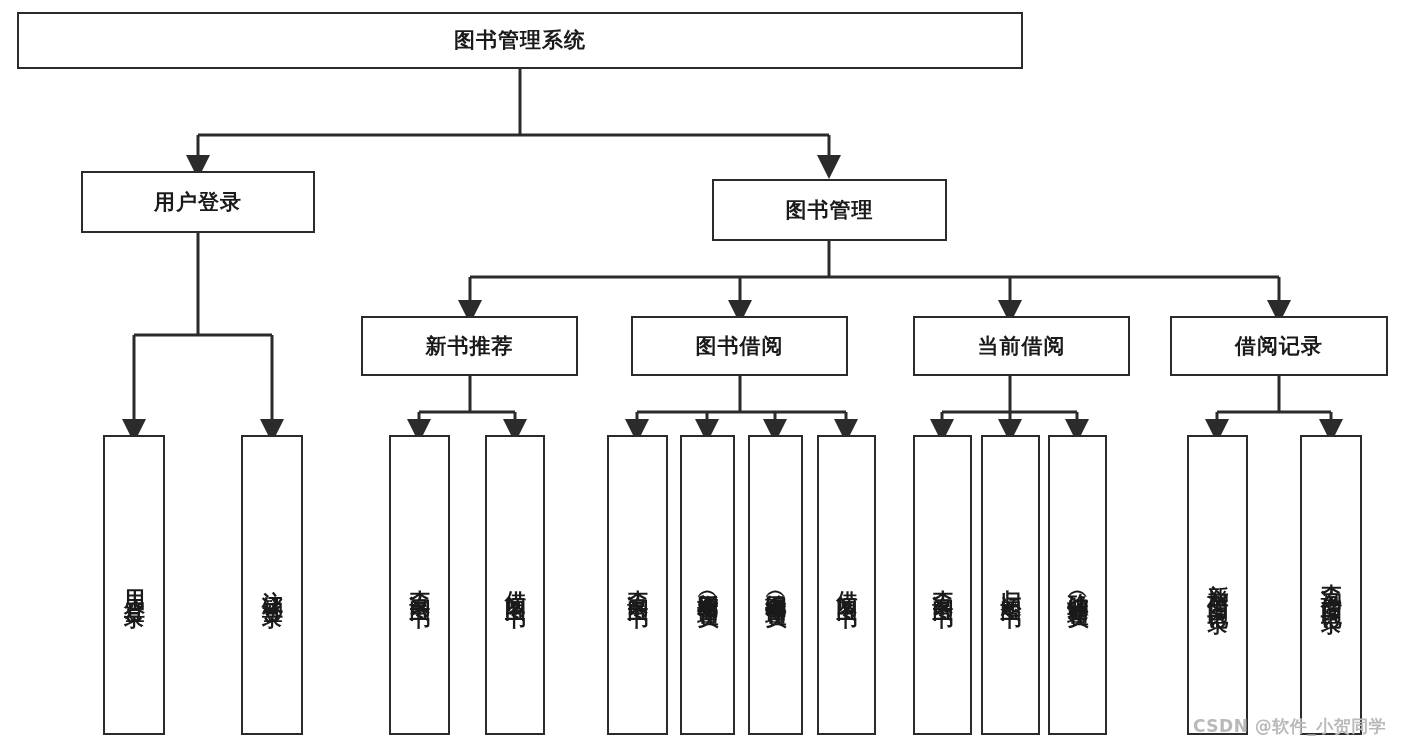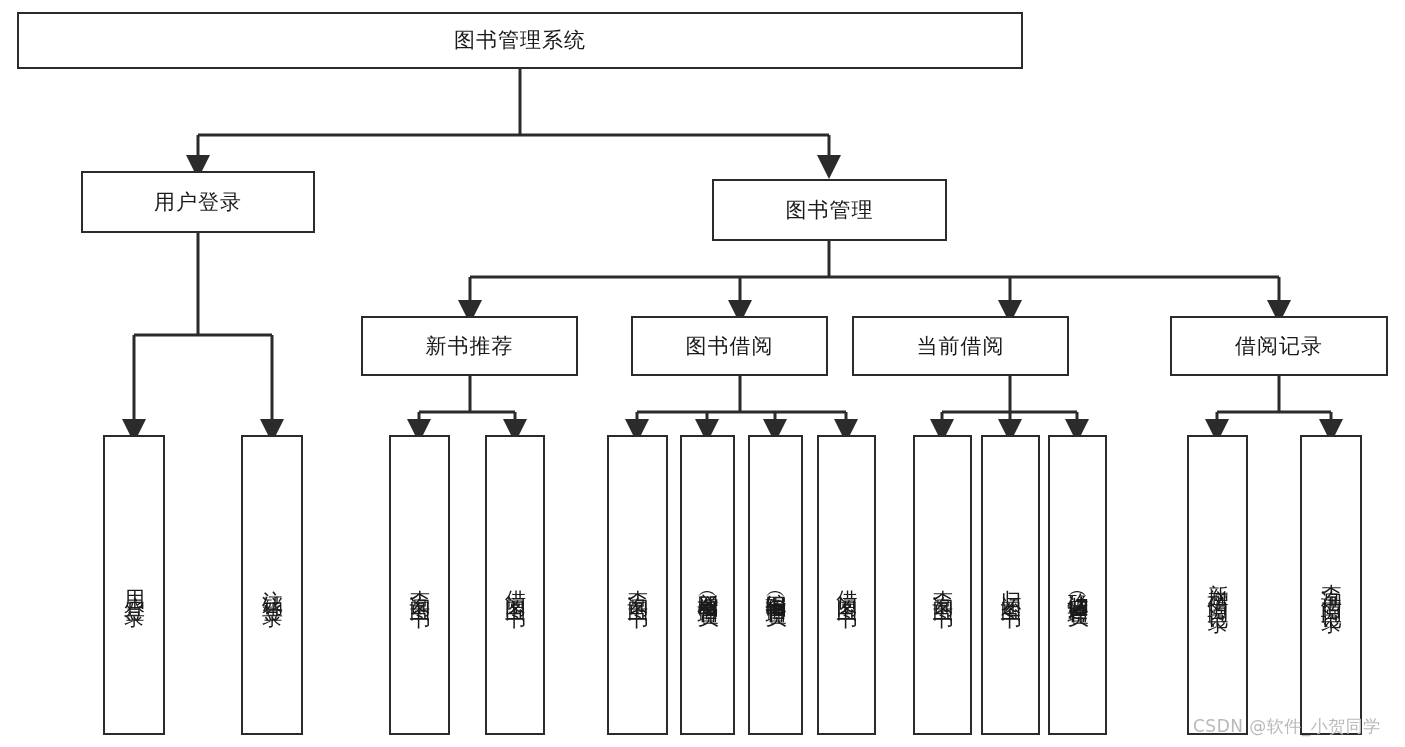--- a/index.html
+++ b/index.html
@@ -9,20 +9,21 @@
   }
   body {
     font-family: "DejaVu Sans", "Liberation Sans", sans-serif;
   }
   #canvas {
     position: relative;
     width: 1405px;
     height: 747px;
     background: #ffffff;
     overflow: hidden;
+    font-weight: bold;
   }
   #edges {
     position: absolute;
     left: 0;
     top: 0;
     width: 1405px;
     height: 747px;
   }
   .node {
     position: absolute;
@@ -120,24 +121,24 @@
       </div>
       <div class="node horiz" style="left: 81px; top: 171px; width: 234px; height: 62px;">
         <span class="node-label">用户登录</span>
       </div>
       <div class="node horiz" style="left: 712px; top: 171px; width: 235px; height: 62px; margin-top: 8px;">
         <span class="node-label">图书管理</span>
       </div>
       <div class="node horiz" style="left: 361px; top: 316px; width: 217px; height: 60px;">
         <span class="node-label">新书推荐</span>
       </div>
-      <div class="node horiz" style="left: 631px; top: 316px; width: 197px; height: 60px;">
+      <div class="node horiz" style="left: 631px; top: 316px; width: 217px; height: 60px;">
         <span class="node-label">图书借阅</span>
       </div>
-      <div class="node horiz" style="left: 852px; top: 316px; width: 217px; height: 60px;">
+      <div class="node horiz" style="left: 913px; top: 316px; width: 217px; height: 60px;">
         <span class="node-label">当前借阅</span>
       </div>
       <div class="node horiz" style="left: 1170px; top: 316px; width: 218px; height: 60px;">
         <span class="node-label">借阅记录</span>
       </div>
       <div class="node vert" style="left: 103px; top: 435px; width: 62px; height: 300px;">
         <span class="node-label">用户登录</span>
       </div>
       <div class="node vert" style="left: 241px; top: 435px; width: 62px; height: 300px;">
         <span class="node-label">注销登录</span>

